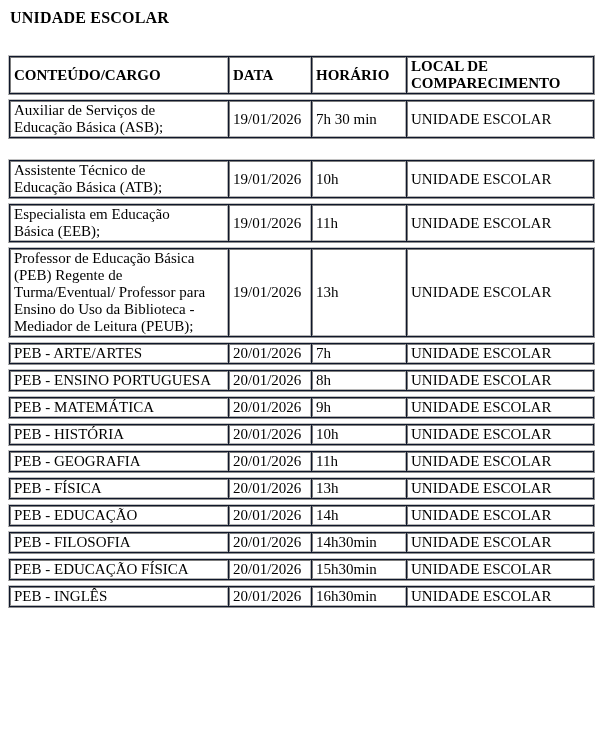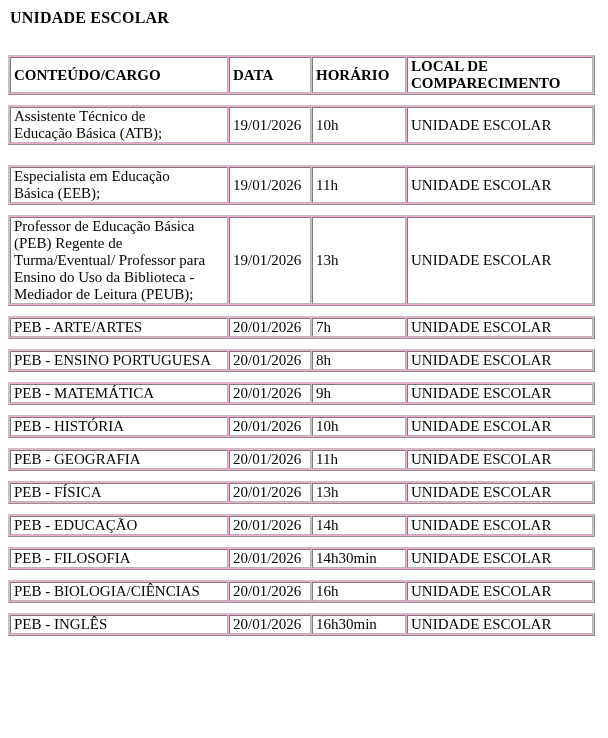--- a/index.html
+++ b/index.html
@@ -23,22 +23,22 @@
     font-weight: bold;
     margin: 9px 0 28px 10px;
     line-height: 18px;
     letter-spacing: 0.2px;
   }
   
   table.tbl {
     border-collapse: separate;
     border-spacing: 1px;
     table-layout: fixed;
-    margin: 0 0 10px 8px;
-    background: #f9a8d4;
+    margin: 0 0 4px 8px;
+    background: #0f172a;
     border: 1px solid;
     border-color: #c2c2c2 #8f8f8f #8f8f8f #c2c2c2;
   }
   table.tbl td {
     border: 1px solid;
     border-color: #7c7c7c #b5b5b5 #b5b5b5 #7c7c7c;
     padding: 0 3px;
     vertical-align: middle;
     font-size: 15px;
     line-height: 17px;
@@ -77,20 +77,31 @@
       <td class="c4 hdr">LOCAL DE
 COMPARECIMENTO</td>
     </tr>
   </tbody>
     </table>
 
   <div id="rows" class="rows">
       <table class="tbl">
         <tbody>
           <tr>
+            <td class="c1 cargo">Auxiliar de Serviços de
+Educação Básica (ASB);</td>
+            <td class="c2 date">19/01/2026</td>
+            <td class="c3 time">7h 30 min</td>
+            <td class="c4 loc">UNIDADE ESCOLAR</td>
+          </tr>
+        </tbody>
+      </table>
+      <table class="tbl">
+        <tbody>
+          <tr>
             <td class="c1 cargo">Assistente Técnico de
 Educação Básica (ATB);</td>
             <td class="c2 date">19/01/2026</td>
             <td class="c3 time">10h</td>
             <td class="c4 loc">UNIDADE ESCOLAR</td>
           </tr>
         </tbody>
       </table>
       <table class="tbl">
         <tbody>
@@ -193,23 +204,23 @@
             <td class="c1 cargo">PEB - FILOSOFIA</td>
             <td class="c2 date">20/01/2026</td>
             <td class="c3 time">14h30min</td>
             <td class="c4 loc">UNIDADE ESCOLAR</td>
           </tr>
         </tbody>
       </table>
       <table class="tbl">
         <tbody>
           <tr>
-            <td class="c1 cargo">PEB - BIOLOGIA/CIÊNCIAS</td>
-            <td class="c2 date">20/01/2026</td>
-            <td class="c3 time">16h</td>
+            <td class="c1 cargo">PEB - EDUCAÇÃO FÍSICA</td>
+            <td class="c2 date">20/01/2026</td>
+            <td class="c3 time">15h30min</td>
             <td class="c4 loc">UNIDADE ESCOLAR</td>
           </tr>
         </tbody>
       </table>
       <table class="tbl">
         <tbody>
           <tr>
             <td class="c1 cargo">PEB - INGLÊS</td>
             <td class="c2 date">20/01/2026</td>
             <td class="c3 time">16h30min</td>

